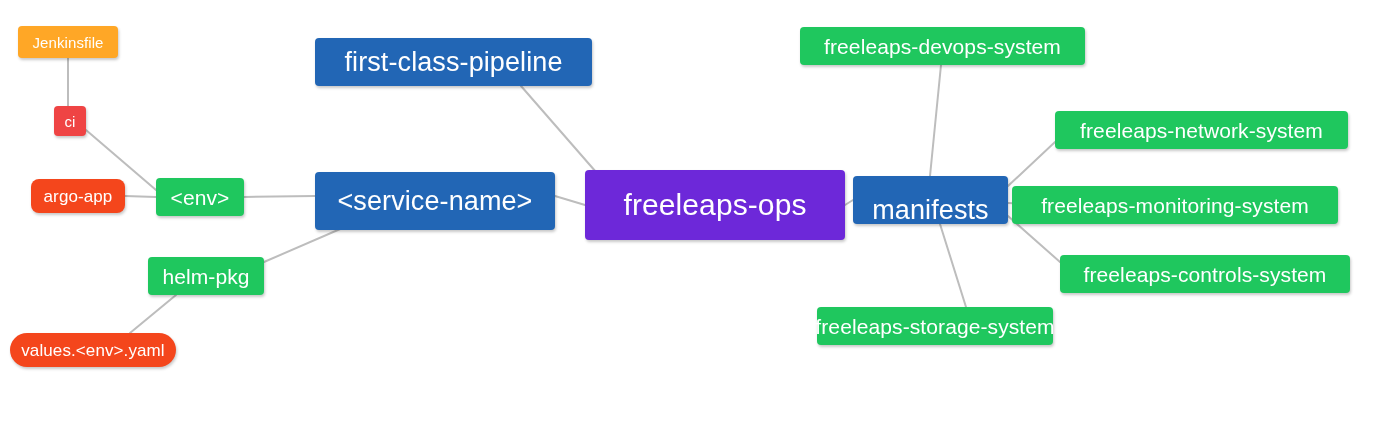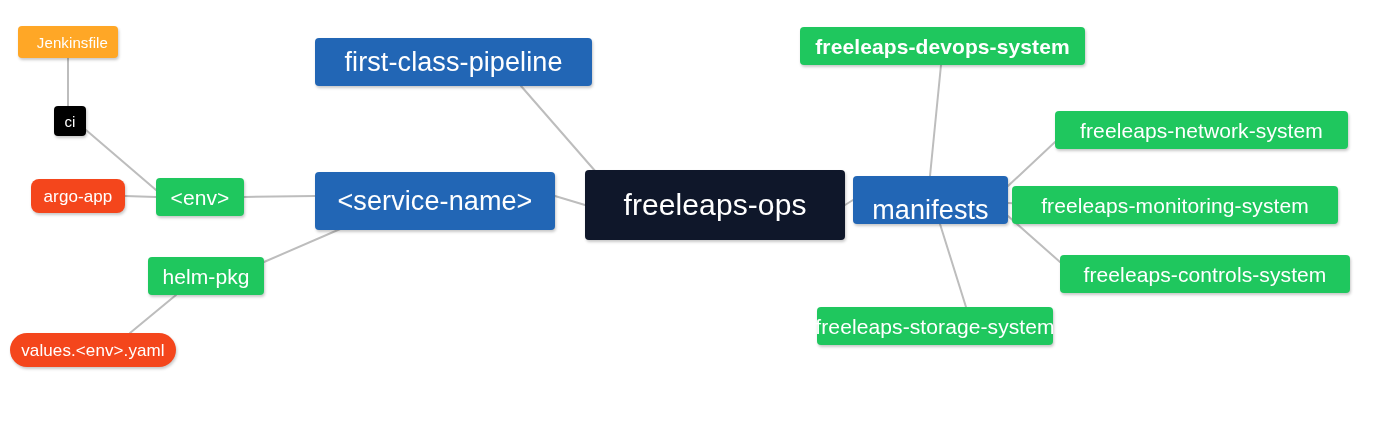--- a/index.html
+++ b/index.html
@@ -59,51 +59,51 @@
       <line x1="68" y1="106" x2="68" y2="58" stroke="#bdbdbd" stroke-width="2" stroke-linecap="round"></line>
       <line x1="156" y1="197" x2="125" y2="196" stroke="#bdbdbd" stroke-width="2" stroke-linecap="round"></line>
       <line x1="176" y1="295" x2="130" y2="333" stroke="#bdbdbd" stroke-width="2" stroke-linecap="round"></line>
       <line x1="930" y1="176" x2="941" y2="65" stroke="#bdbdbd" stroke-width="2" stroke-linecap="round"></line>
       <line x1="1008" y1="186" x2="1055" y2="142" stroke="#bdbdbd" stroke-width="2" stroke-linecap="round"></line>
       <line x1="1008" y1="203" x2="1050" y2="205" stroke="#bdbdbd" stroke-width="2" stroke-linecap="round"></line>
       <line x1="1008" y1="216" x2="1060" y2="262" stroke="#bdbdbd" stroke-width="2" stroke-linecap="round"></line>
       <line x1="940" y1="224" x2="966" y2="307" stroke="#bdbdbd" stroke-width="2" stroke-linecap="round"></line>
     </svg>
   <div id="nodes">
-      <div class="node" style="left: 585px; top: 170px; width: 260px; height: 70px; background: #0f172a; font-size: 30px;">
+      <div class="node" style="left: 585px; top: 170px; width: 260px; height: 70px; background: #6d28d9; font-size: 30px;">
         <span class="node-label">freeleaps-ops</span>
       </div>
       <div class="node" style="left: 315px; top: 172px; width: 240px; height: 58px; background: rgb(34, 102, 181); font-size: 27px;">
         <span class="node-label">&lt;service-name&gt;</span>
       </div>
       <div class="node" style="left: 853px; top: 176px; width: 155px; height: 48px; background: rgb(34, 102, 181); font-size: 27px; align-items: flex-end;">
         <span class="node-label">manifests</span>
       </div>
       <div class="node" style="left: 315px; top: 38px; width: 277px; height: 48px; background: rgb(34, 102, 181); font-size: 27px;">
         <span class="node-label">first-class-pipeline</span>
       </div>
       <div class="node" style="left: 156px; top: 178px; width: 88px; height: 38px; background: rgb(31, 199, 94); font-size: 21px; justify-content: center;">
         <span class="node-label">&lt;env&gt;</span>
       </div>
       <div class="node" style="left: 148px; top: 257px; width: 116px; height: 38px; background: rgb(31, 199, 94); font-size: 21px;">
         <span class="node-label">helm-pkg</span>
       </div>
-      <div class="node" style="left: 54px; top: 106px; width: 32px; height: 30px; background: #000000; font-size: 15px; justify-content: center;">
+      <div class="node" style="left: 54px; top: 106px; width: 32px; height: 30px; background: #ef4444; font-size: 15px; justify-content: center;">
         <span class="node-label">ci</span>
       </div>
-      <div class="node" style="left: 18px; top: 26px; width: 100px; height: 32px; background: rgb(255, 167, 38); font-size: 15px; justify-content: flex-end;">
+      <div class="node" style="left: 18px; top: 26px; width: 100px; height: 32px; background: rgb(255, 167, 38); font-size: 15px;">
         <span class="node-label">Jenkinsfile</span>
       </div>
       <div class="node" style="left: 31px; top: 179px; width: 94px; height: 34px; background: rgb(244, 70, 28); font-size: 17px; border-radius: 8px;">
         <span class="node-label">argo-app</span>
       </div>
       <div class="node" style="left: 10px; top: 333px; width: 166px; height: 34px; background: rgb(244, 70, 28); font-size: 17px; border-radius: 17px;">
         <span class="node-label">values.&lt;env&gt;.yaml</span>
       </div>
-      <div class="node" style="left: 800px; top: 27px; width: 285px; height: 38px; background: rgb(31, 199, 94); font-size: 21px; font-weight: bold;">
+      <div class="node" style="left: 800px; top: 27px; width: 285px; height: 38px; background: rgb(31, 199, 94); font-size: 21px;">
         <span class="node-label">freeleaps-devops-system</span>
       </div>
       <div class="node" style="left: 1055px; top: 111px; width: 293px; height: 38px; background: rgb(31, 199, 94); font-size: 21px;">
         <span class="node-label">freeleaps-network-system</span>
       </div>
       <div class="node" style="left: 1012px; top: 186px; width: 326px; height: 38px; background: rgb(31, 199, 94); font-size: 21px;">
         <span class="node-label">freeleaps-monitoring-system</span>
       </div>
       <div class="node" style="left: 1060px; top: 255px; width: 290px; height: 38px; background: rgb(31, 199, 94); font-size: 21px;">
         <span class="node-label">freeleaps-controls-system</span>

